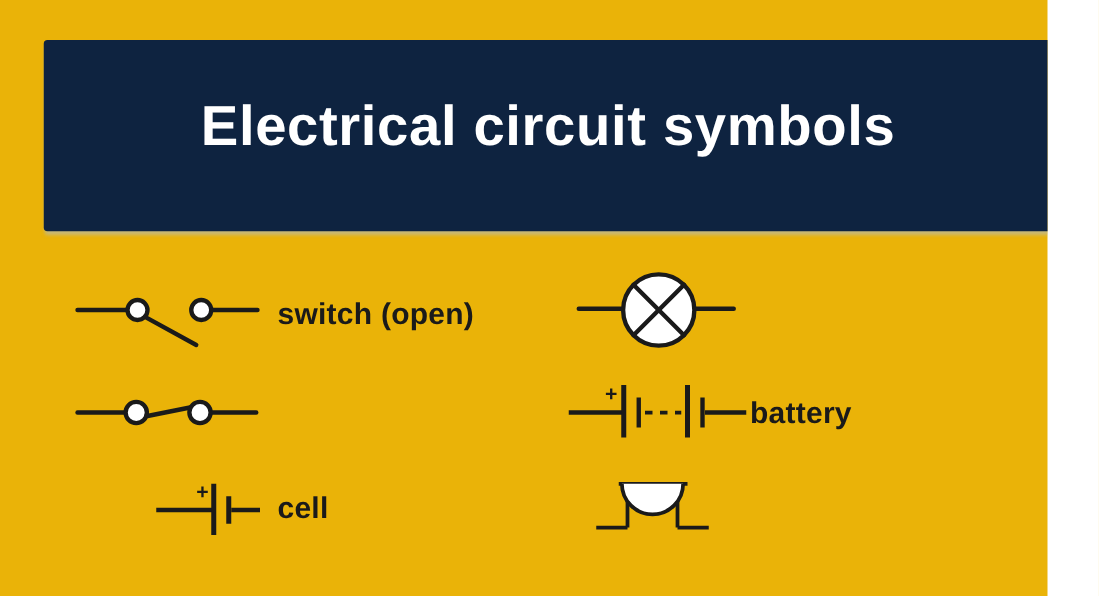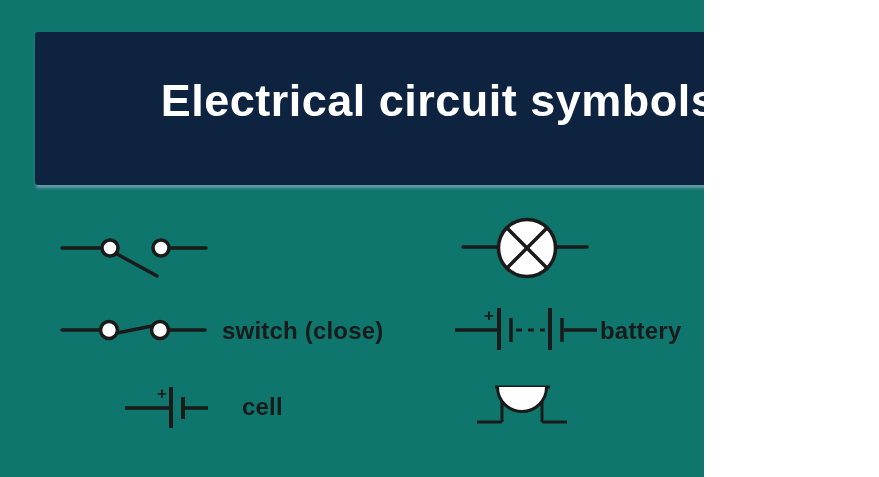--- a/index.html
+++ b/index.html
@@ -1,18 +1,18 @@
 <!DOCTYPE html>
 <html><head>
 <meta charset="utf-8">
 <style>
   html,body{margin:0;padding:0;background:#ffffff;}
   body{font-family:"Liberation Sans","DejaVu Sans",sans-serif;}
   .canvas{
-    position:relative;width:704px;height:477px;background:#0f766e;overflow:hidden;
+    position:relative;width:838px;height:477px;background:#eab308;overflow:hidden;
   }
   .banner{
     position:absolute;left:35px;top:32px;width:807px;height:153px;
     background:#0e2340;border-radius:3px;
     box-shadow:0 4px 3px -1px rgba(170,190,215,0.55);
     display:flex;align-items:center;justify-content:center;
   }
   .banner h1{
     margin:0;color:#ffffff;font-size:45px;font-weight:800;letter-spacing:0.5px;
     transform:translateY(-8px);
@@ -36,42 +36,42 @@
 
   <div class="sym" style="left:55px;top:218px;">
     <svg width="160" height="65" viewBox="0 0 160 65" fill="none" stroke="#1a1a1a" stroke-width="3.5" stroke-linecap="round">
       <line x1="7" y1="30" x2="46" y2="30"></line>
       <circle cx="55" cy="30" r="8" fill="#ffffff"></circle>
       <line x1="61" y1="35.5" x2="102" y2="58"></line>
       <circle cx="106" cy="30" r="8" fill="#ffffff"></circle>
       <line x1="115" y1="30" x2="151" y2="30"></line>
     </svg>
   </div>
+  <div class="label" style="left:222px;top:237px;">switch (open)</div>
 
   <div class="sym" style="left:55px;top:300px;">
     <svg width="160" height="60" viewBox="0 0 160 60" fill="none" stroke="#1a1a1a" stroke-width="3.5" stroke-linecap="round">
       <line x1="7" y1="30" x2="45" y2="30"></line>
       <circle cx="54" cy="30" r="8.5" fill="#ffffff"></circle>
       <line x1="62" y1="33" x2="97" y2="26"></line>
       <circle cx="105" cy="30" r="8.5" fill="#ffffff"></circle>
       <line x1="114" y1="30" x2="150" y2="30"></line>
     </svg>
   </div>
-  <div class="label" style="left:222px;top:316px;">switch (close)</div>
 
   <div class="sym" style="left:118px;top:375px;">
     <svg width="100" height="66" viewBox="0 0 100 66" fill="none" stroke="#1a1a1a" stroke-width="3.5" stroke-linecap="butt">
       <line x1="7" y1="33" x2="52" y2="33"></line>
       <line x1="53" y1="12" x2="53" y2="53" stroke-width="4"></line>
       <line x1="65" y1="22" x2="65" y2="44" stroke-width="4"></line>
       <line x1="67" y1="33" x2="90" y2="33"></line>
       <text x="39" y="24" class="plus" stroke="none">+</text>
     </svg>
   </div>
-  <div class="label" style="left:222px;top:392px;margin-left:20px;">cell</div>
+  <div class="label" style="left:222px;top:392px;">cell</div>
 
   <div class="sym" style="left:455px;top:210px;">
     <svg width="145" height="76" viewBox="0 0 145 76" fill="none" stroke="#1a1a1a" stroke-width="3.5" stroke-linecap="round">
       <line x1="8" y1="37" x2="42" y2="37"></line>
       <circle cx="72" cy="38" r="28.5" fill="#ffffff"></circle>
       <line x1="51.8" y1="17.8" x2="92.2" y2="58.2"></line>
       <line x1="51.8" y1="58.2" x2="92.2" y2="17.8"></line>
       <line x1="101" y1="37" x2="132" y2="37"></line>
     </svg>
   </div>

